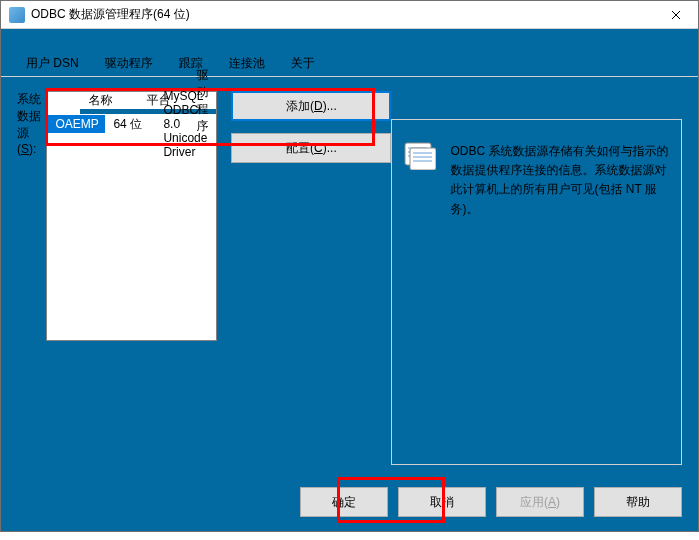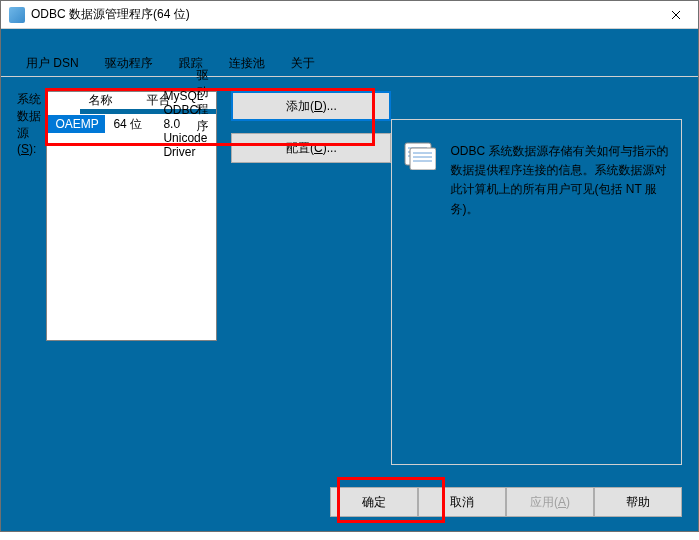--- a/index.html
+++ b/index.html
@@ -160,21 +160,21 @@
   flex-shrink: 0;
 }
 .info-text {
   line-height: 1.6;
   color: #000;
 }
 .bottom-buttons {
   padding: 12px 16px 14px;
   display: flex;
   justify-content: flex-end;
-  gap: 0;
+  gap: 10px;
   position: relative;
   margin-left: 36px;
 }
 .bottom-buttons .btn { width: 88px; }
 .hl-ok {
   position: absolute;
   border: 3px solid #ff0000;
   width: 108px; height: 46px;
   left: 300px; top: 2px;
   pointer-events: none;

